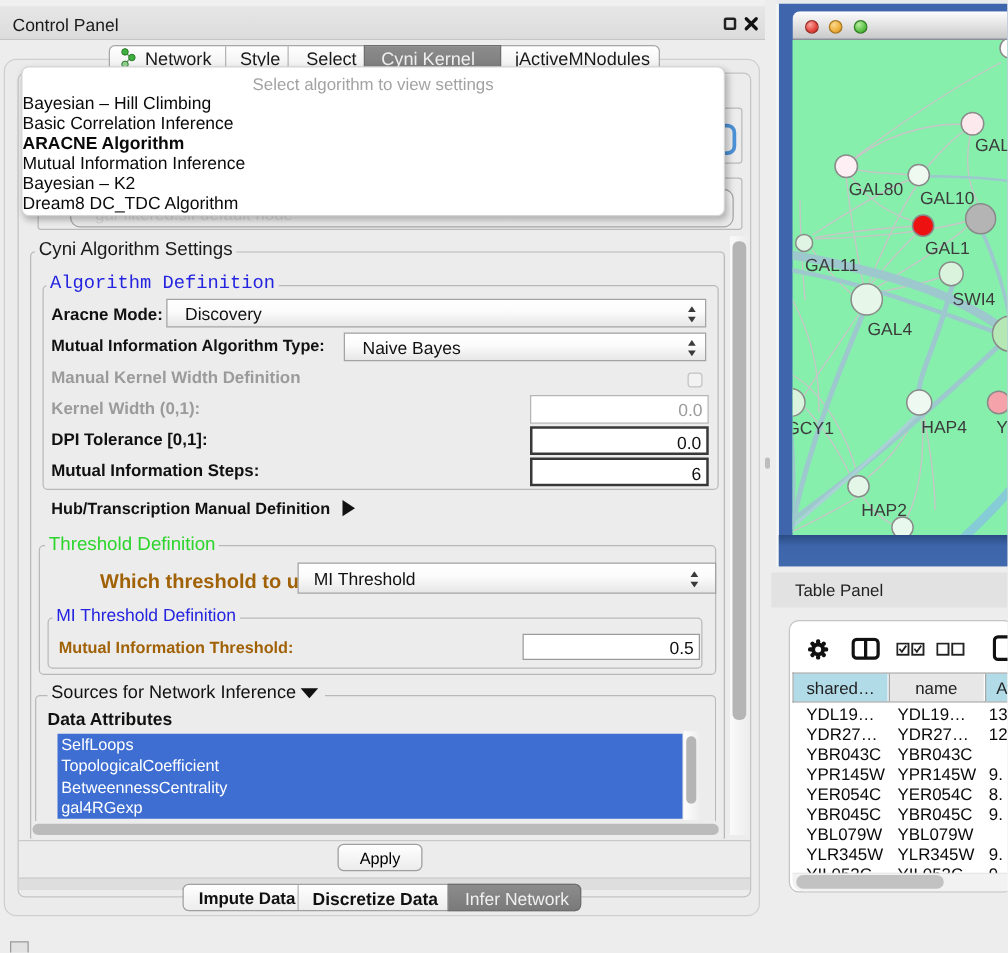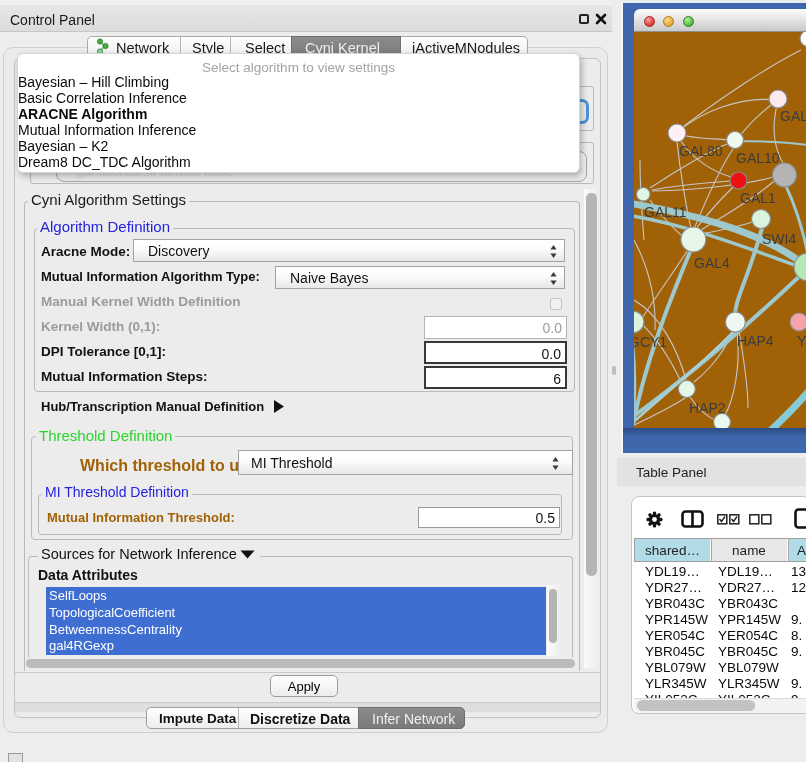--- a/index.html
+++ b/index.html
@@ -48,21 +48,21 @@
 <div class="abs" style="left:30px;top:86px;width:564px;height:45px;border:1px solid #b9b9b9;border-radius:3px;"></div>
 <div class="abs" style="left:558px;top:99px;width:31px;height:25px;background:#ececec;border:3px solid #4c92d6;border-radius:7px;"></div>
 <div class="abs" style="left:30px;top:142px;width:564px;height:42px;border:1px solid #b9b9b9;border-radius:3px;"></div>
 <div class="abs" style="left:56px;top:151px;width:531px;height:31px;background:linear-gradient(#fbfbfb,#e9e9e9);border:1px solid #a5a5a5;border-radius:8px;"></div>
 <div class="abs" style="left:76px;top:164px;font-size:13.5px;color:#d8d8d8;white-space:nowrap;">gal-filtered.sif default node</div>
 
 <div class="abs" style="left:24px;top:201px;width:556px;height:470px;border:1px solid #b9b9b9;border-top-left-radius:4px;border-top-right-radius:4px;border-bottom:none;"></div>
 <div class="gtitle" style="left:28px;top:191px;color:#1a1a1a;">Cyni Algorithm Settings</div>
 
 <div class="grp" style="left:34px;top:228px;width:541px;height:164px;"></div>
-<div class="gtitle" style="left:37px;top:218px;color:#2323e0;">Algorithm Definition</div>
+<div class="gtitle" style="left:37px;top:218px;color:#2323e0;font-family:Liberation Mono, monospace;">Algorithm Definition</div>
 
 <div class="abs b" style="left:41px;top:244px;font-size:13.5px;color:#111;">Aracne Mode:</div>
 <div class="combo" style="left:133px;top:239px;width:432px;height:23px;">
   <div class="ctext">Discovery</div>
   <svg class="carrows" width="7" height="13" viewBox="0 0 7 13">
       <path d="M3.5 0 L6.6 4.6 H0.4 Z" fill="#3a3a3a"></path>
       <path d="M3.5 13 L0.4 8.4 H6.6 Z" fill="#3a3a3a"></path>
     </svg>
 </div>
 <div class="abs b" style="left:41px;top:269px;font-size:13px;color:#111;">Mutual Information Algorithm Type:</div>
@@ -140,21 +140,21 @@
 <div class="abs" style="left:621px;top:0;width:185px;height:3px;background:#e8eaec;"></div>
 <div class="abs" style="left:623px;top:3px;width:183px;height:450px;background:#3f66ac;"></div>
 <div class="abs" style="left:621px;top:3px;width:2px;height:450px;background:#f5f6f8;"></div>
 <div class="abs" style="left:623px;top:428px;width:183px;height:25px;background:linear-gradient(#2b4c85,#3d65a9 35%,#4068ad);"></div>
 
 <div class="abs" style="left:634px;top:9px;width:172px;height:23px;background:linear-gradient(#fdfdfd,#c9c9c9);border-bottom:1px solid #8f8f8f;border-top-left-radius:6px;"></div>
 <div class="abs" style="left:643.5px;top:16px;width:11px;height:11px;border-radius:50%;background:radial-gradient(circle at 35% 30%, #f8a49e, #e4443c 60%, #b02a24);border:0.5px solid #9a2a24;"></div>
 <div class="abs" style="left:663px;top:16px;width:11px;height:11px;border-radius:50%;background:radial-gradient(circle at 35% 30%, #fbd98c, #eeaf3c 60%, #c07f1e);border:0.5px solid #a8781c;"></div>
 <div class="abs" style="left:682.5px;top:16px;width:11px;height:11px;border-radius:50%;background:radial-gradient(circle at 35% 30%, #b8eca0, #5cc246 60%, #2f8f24);border:0.5px solid #2f7f22;"></div>
 
-<div class="abs" style="left:634px;top:32px;width:172px;height:396px;background:#a16207;overflow:hidden;">
+<div class="abs" style="left:634px;top:32px;width:172px;height:396px;background:#86efac;overflow:hidden;">
 <svg width="172" height="396" viewBox="634 32 172 396" style="position:absolute;left:0;top:0;">
   <g fill="none" stroke="#c6c6c6" stroke-width="1.1">
     <path d="M801,50 C765,68 712,104 679,130"></path>
     <path d="M778,100 C740,96 700,112 678,132"></path>
     <path d="M778,100 C760,112 748,126 737,139"></path>
     <path d="M778,101 C770,130 775,150 784,165"></path>
     <path d="M677,134 C700,140 718,138 727,140"></path>
     <path d="M677,134 C690,160 715,172 731,177"></path>
     <path d="M677,142 C680,170 686,205 691,229"></path>
     <path d="M695,230 C710,210 725,195 734,186"></path>

